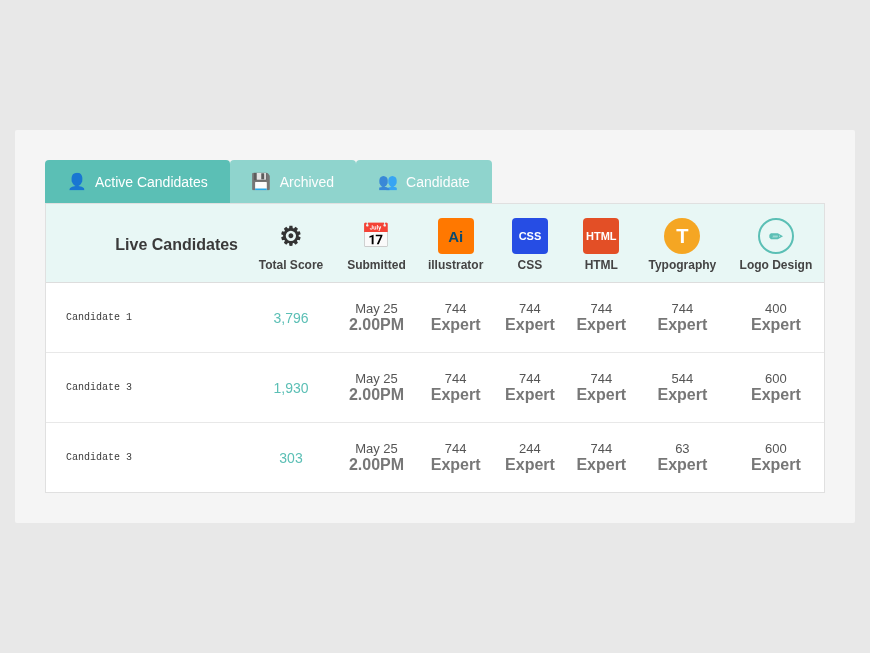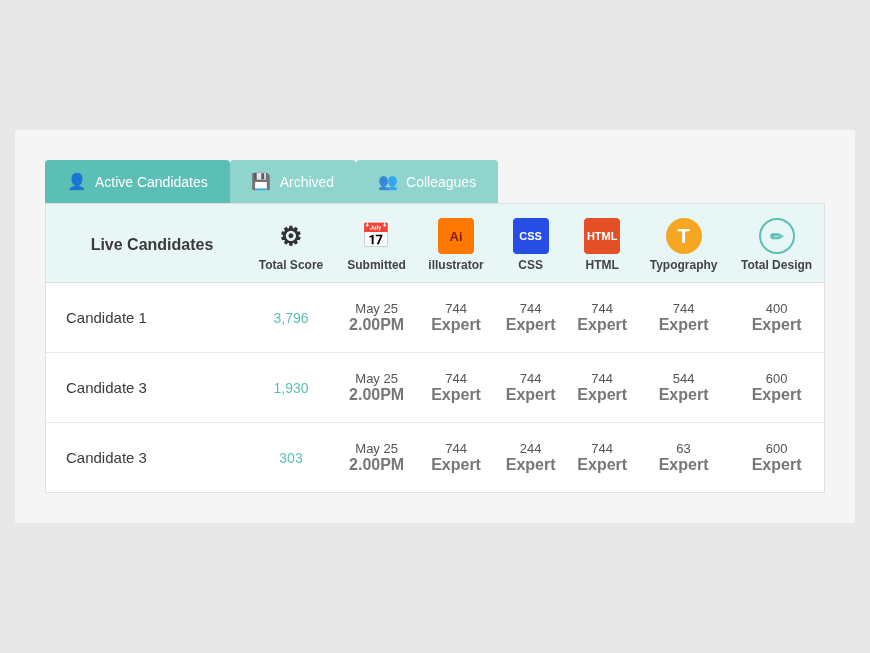--- a/index.html
+++ b/index.html
@@ -79,21 +79,21 @@
     }
     thead th {
       padding: 14px 8px 10px 8px;
       text-align: center;
       font-size: 12px;
       font-weight: 600;
       color: #444;
       border-bottom: 1px solid #ddd;
     }
     thead th.col-name {
-      text-align: center;
+      text-align: right;
       padding-left: 20px;
       font-size: 16px;
       font-weight: 600;
       color: #3a3a3a;
       width: 200px;
     }
     thead th.col-score {
       color: #444;
       font-size: 12px;
       font-weight: 600;
@@ -108,23 +108,24 @@
     tbody td {
       padding: 18px 8px;
       text-align: center;
       font-size: 13px;
       color: #555;
       vertical-align: middle;
     }
     tbody td.col-name {
       text-align: left;
       padding-left: 20px;
-      font-size: 15px;
+      font-size: 10px;
       font-weight: 400;
       color: #3a3a3a;
+      font-family: Liberation Mono, monospace;
     }
     tbody td.col-score {
       color: #5bbfb5;
       font-weight: 500;
       font-size: 14px;
       margin-top: 45px;
     }
     .cell-line1 { display: block; }
     .cell-line2 { display: block; color: #777; font-size: 16px; font-weight: bold; }
     
@@ -152,22 +153,22 @@
     }
     
     .icon-calendar {
       background: none;
       font-size: 24px;
       color: #444;
     }
     
     .icon-ai {
       background: #ff7800;
-      color: #7f1d1d;
-      font-size: 13px;
+      color: #0c4a6e;
+      font-size: 15px;
       font-weight: 900;
       border-radius: 4px;
     }
     
     .icon-css {
       background: #264de4;
       color: #fff;
       font-size: 11px;
       font-weight: 900;
       border-radius: 4px;
@@ -202,21 +203,21 @@
     <div class="tab tab-active">
       <span class="tab-icon">👤</span>
       <span>Active Candidates</span>
     </div>
     <div class="tab tab-inactive">
       <span class="tab-icon">💾</span>
       <span>Archived</span>
     </div>
     <div class="tab tab-inactive">
       <span class="tab-icon">👥</span>
-      <span>Colleagues</span>
+      <span>Candidate</span>
     </div>
   </div>
 
 
   <div class="table-wrapper">
     <table>
       <thead>
         <tr>
           <th class="col-name">
             <span>Live Candidates</span>
@@ -256,21 +257,21 @@
               <span class="icon-img icon-typo">T</span>
               <span>Typography</span>
             </div>
           </th>
           <th>
             <div class="icon-wrap">
               <svg class="logo-svg" viewBox="0 0 36 36">
                 <circle cx="18" cy="18" r="17" fill="#e8f7f5" stroke="#5bbfb5" stroke-width="2"></circle>
                 <text x="18" y="24" text-anchor="middle" font-size="16" fill="#5bbfb5" font-weight="bold">✏</text>
               </svg>
-              <span>Total Design</span>
+              <span>Logo Design</span>
             </div>
           </th>
         </tr>
       </thead>
       <tbody>
 
         <tr>
           <td class="col-name">Candidate 1</td>
           <td class="col-score">3,796</td>
           <td>

